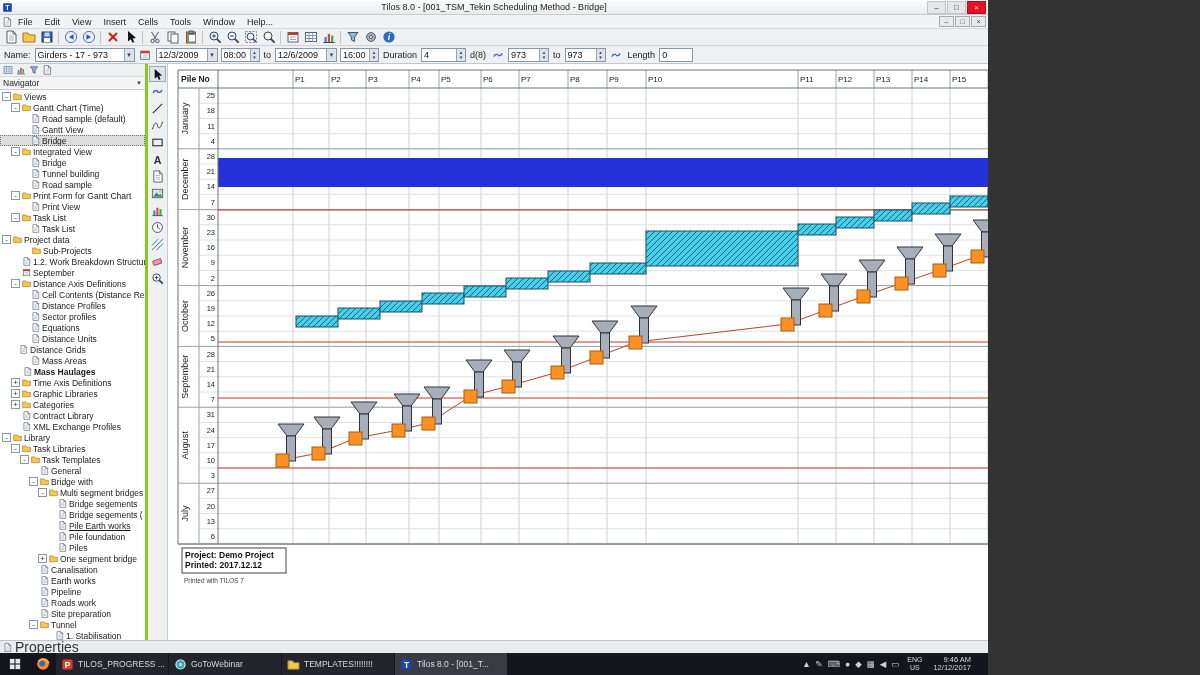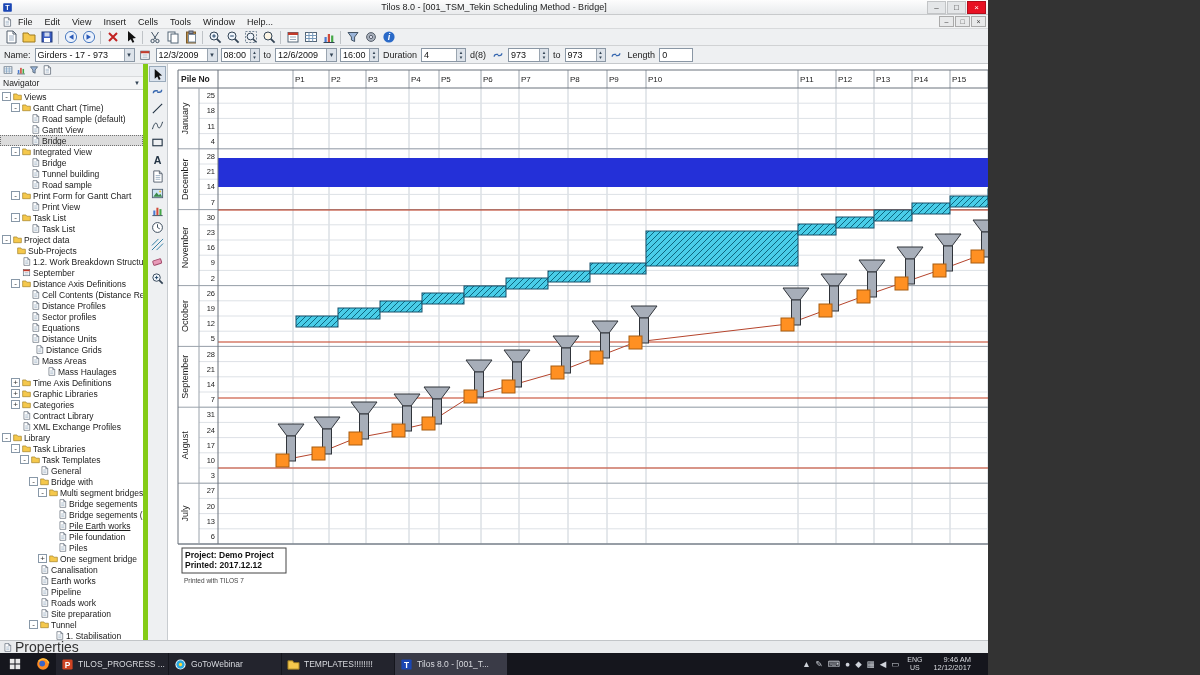--- a/index.html
+++ b/index.html
@@ -33,21 +33,21 @@
 .fld input{border:0;padding:0 2px;font-size:9px;font-family:inherit;height:100%;background:#fff;color:#111;outline:none}
 .carr{width:10px;background:#dde3ea;border-left:1px solid #9aa5b0;display:flex;align-items:center;justify-content:center;color:#345}
 .carr::before{content:"▾";font-size:7px}
 .spn{width:9px;background:#dde3ea;border-left:1px solid #9aa5b0;display:flex;flex-direction:column;align-items:center;justify-content:center;color:#345}
 .spn::before{content:"▲";font-size:4.5px;line-height:5px}
 .spn::after{content:"▼";font-size:4.5px;line-height:5px}
 .fico{width:15px;height:15px;display:flex;align-items:center;justify-content:center}
 
 
 .body{flex:1;display:flex;min-height:0;background:#fff}
-.navigator{width:148px;border-right:5px solid #84cc16;display:flex;flex-direction:column;background:#fbfbfc;flex:none}
+.navigator{width:148px;border-right:3px solid #84cc16;display:flex;flex-direction:column;background:#fbfbfc;flex:none}
 .nav-toolbar{height:13px;display:flex;align-items:center;gap:3px;padding:0 3px;background:#eef0f2;border-bottom:1px solid #d8dadc;flex:none}
 .nav-title{height:13px;display:flex;align-items:center;font-size:8.5px;padding:0 3px;border-bottom:1px solid #c8cacc;background:#f4f5f6;flex:none;color:#222}
 .nav-title .carr2{margin-left:auto;color:#345;font-size:6px}
 .nav-tree{flex:1;overflow:hidden;background:#fff;padding-top:1px}
 .tn{height:11px;display:flex;align-items:center;font-size:8.5px;white-space:nowrap;color:#1a1a1a}
 .tn.sel{background:#dcdcdc;outline:1px dotted #707070;outline-offset:-1px}
 .exp{width:9px;height:9px;border:1px solid #8898a8;background:#fff;font-size:8px;line-height:7px;display:inline-flex;align-items:center;justify-content:center;margin-right:2px;color:#333;flex:none}
 .exp.none{border:none;background:transparent}
 .nic{margin-right:2px;display:inline-flex;flex:none}
 .drawtools{width:20px;background:#eef0f2;border-right:1px solid #c8ccd0;display:flex;flex-direction:column;align-items:center;padding-top:2px;gap:1px;flex:none}
@@ -484,21 +484,21 @@
           </div>
           <div class="tn" style="padding-left: 2px;">
             <span class="exp">-</span>
             <span class="nic">
               <svg width="9" height="9" viewBox="0 0 14 14" aria-hidden="true">
                 <path d="M1 3h5l1.5 2H13v7H1z" fill="#f5c84c" stroke="#9c7a20"></path>
               </svg>
             </span>
             <span>Project data</span>
           </div>
-          <div class="tn" style="padding-left: 6px;">
+          <div class="tn" style="padding-left: 21px;">
             <span class="exp none"></span>
             <span class="nic">
               <svg width="9" height="9" viewBox="0 0 14 14" aria-hidden="true">
                 <path d="M1 3h5l1.5 2H13v7H1z" fill="#f5c84c" stroke="#9c7a20"></path>
               </svg>
             </span>
             <span>Sub-Projects</span>
           </div>
           <div class="tn" style="padding-left: 11px;">
             <span class="exp none"></span>
@@ -579,21 +579,21 @@
             <span class="exp none"></span>
             <span class="nic">
               <svg width="9" height="9" viewBox="0 0 14 14" aria-hidden="true">
                 <path d="M3 1h6l3 3v9H3z" fill="#fff" stroke="#55606e"></path>
                 <path d="M9 1v3h3" fill="none" stroke="#55606e"></path>
                 <path d="M5 6h5M5 8h5M5 10h5" stroke="#88a0b8" stroke-width="0.8"></path>
               </svg>
             </span>
             <span>Distance Units</span>
           </div>
-          <div class="tn" style="padding-left: 24px;">
+          <div class="tn" style="padding-left: 8px;">
             <span class="exp none"></span>
             <span class="nic">
               <svg width="9" height="9" viewBox="0 0 14 14" aria-hidden="true">
                 <path d="M3 1h6l3 3v9H3z" fill="#fff" stroke="#55606e"></path>
                 <path d="M9 1v3h3" fill="none" stroke="#55606e"></path>
                 <path d="M5 6h5M5 8h5M5 10h5" stroke="#88a0b8" stroke-width="0.8"></path>
               </svg>
             </span>
             <span>Distance Grids</span>
           </div>
@@ -601,21 +601,21 @@
             <span class="exp none"></span>
             <span class="nic">
               <svg width="9" height="9" viewBox="0 0 14 14" aria-hidden="true">
                 <path d="M3 1h6l3 3v9H3z" fill="#fff" stroke="#55606e"></path>
                 <path d="M9 1v3h3" fill="none" stroke="#55606e"></path>
                 <path d="M5 6h5M5 8h5M5 10h5" stroke="#88a0b8" stroke-width="0.8"></path>
               </svg>
             </span>
             <span>Mass Areas</span>
           </div>
-          <div class="tn" style="padding-left: 36px;">
+          <div class="tn" style="padding-left: 12px; font-weight: bold;">
             <span class="exp none"></span>
             <span class="nic">
               <svg width="9" height="9" viewBox="0 0 14 14" aria-hidden="true">
                 <path d="M3 1h6l3 3v9H3z" fill="#fff" stroke="#55606e"></path>
                 <path d="M9 1v3h3" fill="none" stroke="#55606e"></path>
                 <path d="M5 6h5M5 8h5M5 10h5" stroke="#88a0b8" stroke-width="0.8"></path>
               </svg>
             </span>
             <span>Mass Haulages</span>
           </div>

